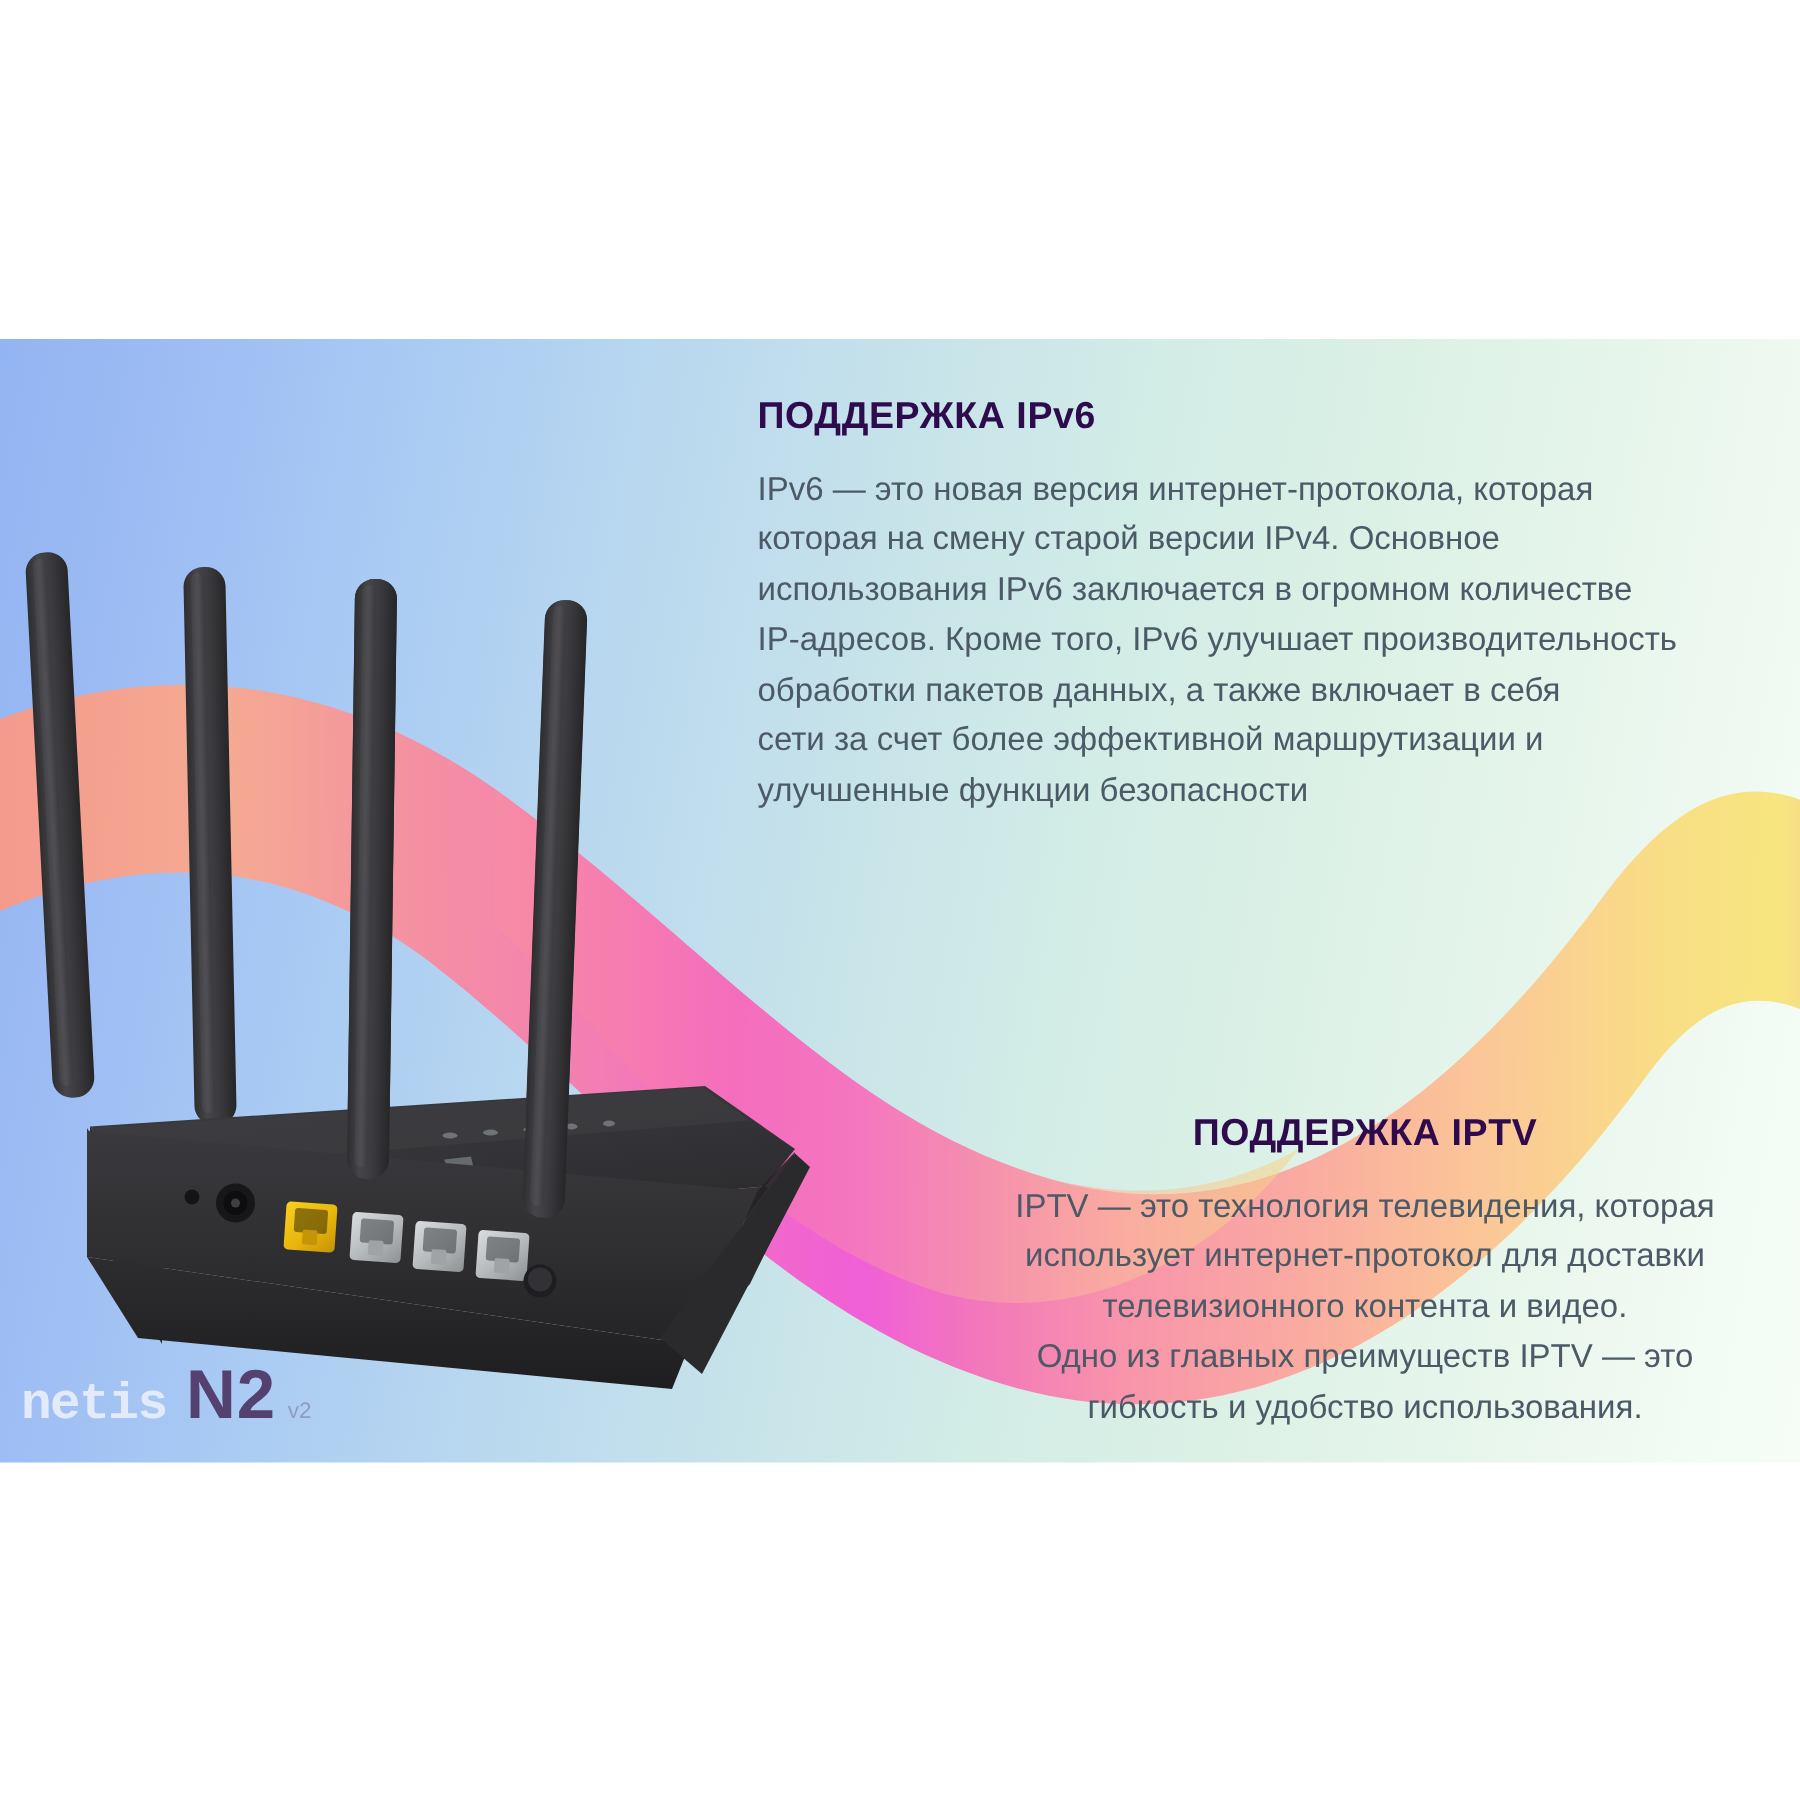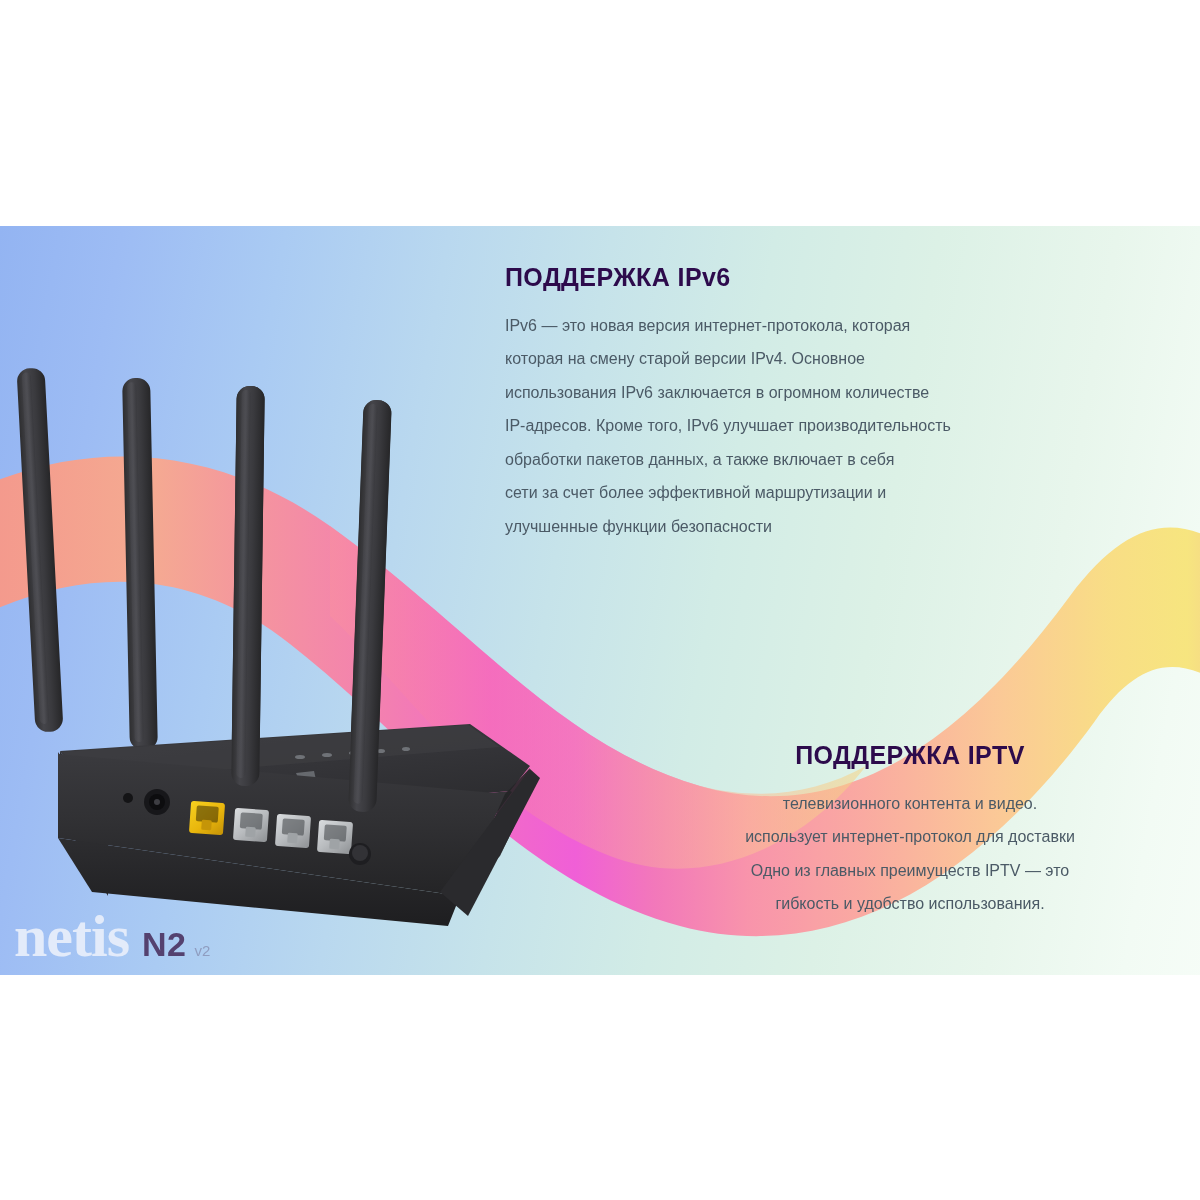--- a/index.html
+++ b/index.html
@@ -39,34 +39,34 @@
   
   .block{position:absolute;}
   .b-ipv6{left:505px;top:38px;width:610px;}
   .b-iptv{left:660px;top:516px;width:500px;text-align:center;}
 
   .head{
     font-size:25px;font-weight:bold;letter-spacing:.4px;
     color:#2d0b4c;margin:0 0 17px 0;line-height:1.1;
   }
   .para{
-    font-size:16px;line-height:33.5px;color:#4b5a66;
+    font-size:22px;line-height:33.5px;color:#4b5a66;
     margin:0;font-weight:400;
   }
   .para .ln{display:block;white-space:nowrap;}
 
   
   .logo{position:absolute;left:14px;top:680px;display:flex;align-items:baseline;}
   .logo .netis{
-    font-family:Liberation Serif, serif;
-    font-size:60px;font-weight:bold;color:#e9effb;
+    font-family:Liberation Mono, monospace;
+    font-size:34px;font-weight:bold;color:#e9effb;
     letter-spacing:-1px;line-height:1;opacity:.92;
   }
   .logo .n2{
-    font-size:34px;font-weight:bold;color:#54416f;
+    font-size:46px;font-weight:bold;color:#54416f;
     margin-left:13px;line-height:1;letter-spacing:.5px;
   }
   .logo .v2{
     font-size:15px;color:#8f9dc0;margin-left:8px;line-height:1;text-align:center;
   }
 </style>
 </head>
 <body>
 
 <div id="stage">
@@ -268,22 +268,23 @@
         <span class="ln">IP-адресов. Кроме того, IPv6 улучшает производительность</span>
         <span class="ln">обработки пакетов данных, а также включает в себя</span>
         <span class="ln">сети за счет более эффективной маршрутизации и</span>
         <span class="ln">улучшенные функции безопасности</span>
       </p>
     </div>
 
     <div class="block b-iptv">
       <h2 class="head">ПОДДЕРЖКА IPTV</h2>
       <p class="para">
+        <span class="ln">IPTV — это технология телевидения, которая</span>
+        <span class="ln">использует интернет-протокол для доставки</span>
         <span class="ln">телевизионного контента и видео.</span>
-        <span class="ln">использует интернет-протокол для доставки</span>
         <span class="ln">Одно из главных преимуществ IPTV — это</span>
         <span class="ln">гибкость и удобство использования.</span>
       </p>
     </div>
 
     <div class="logo">
       <span class="netis">netis</span>
       <span class="n2">N2</span>
       <span class="v2">v2</span>
     </div>

